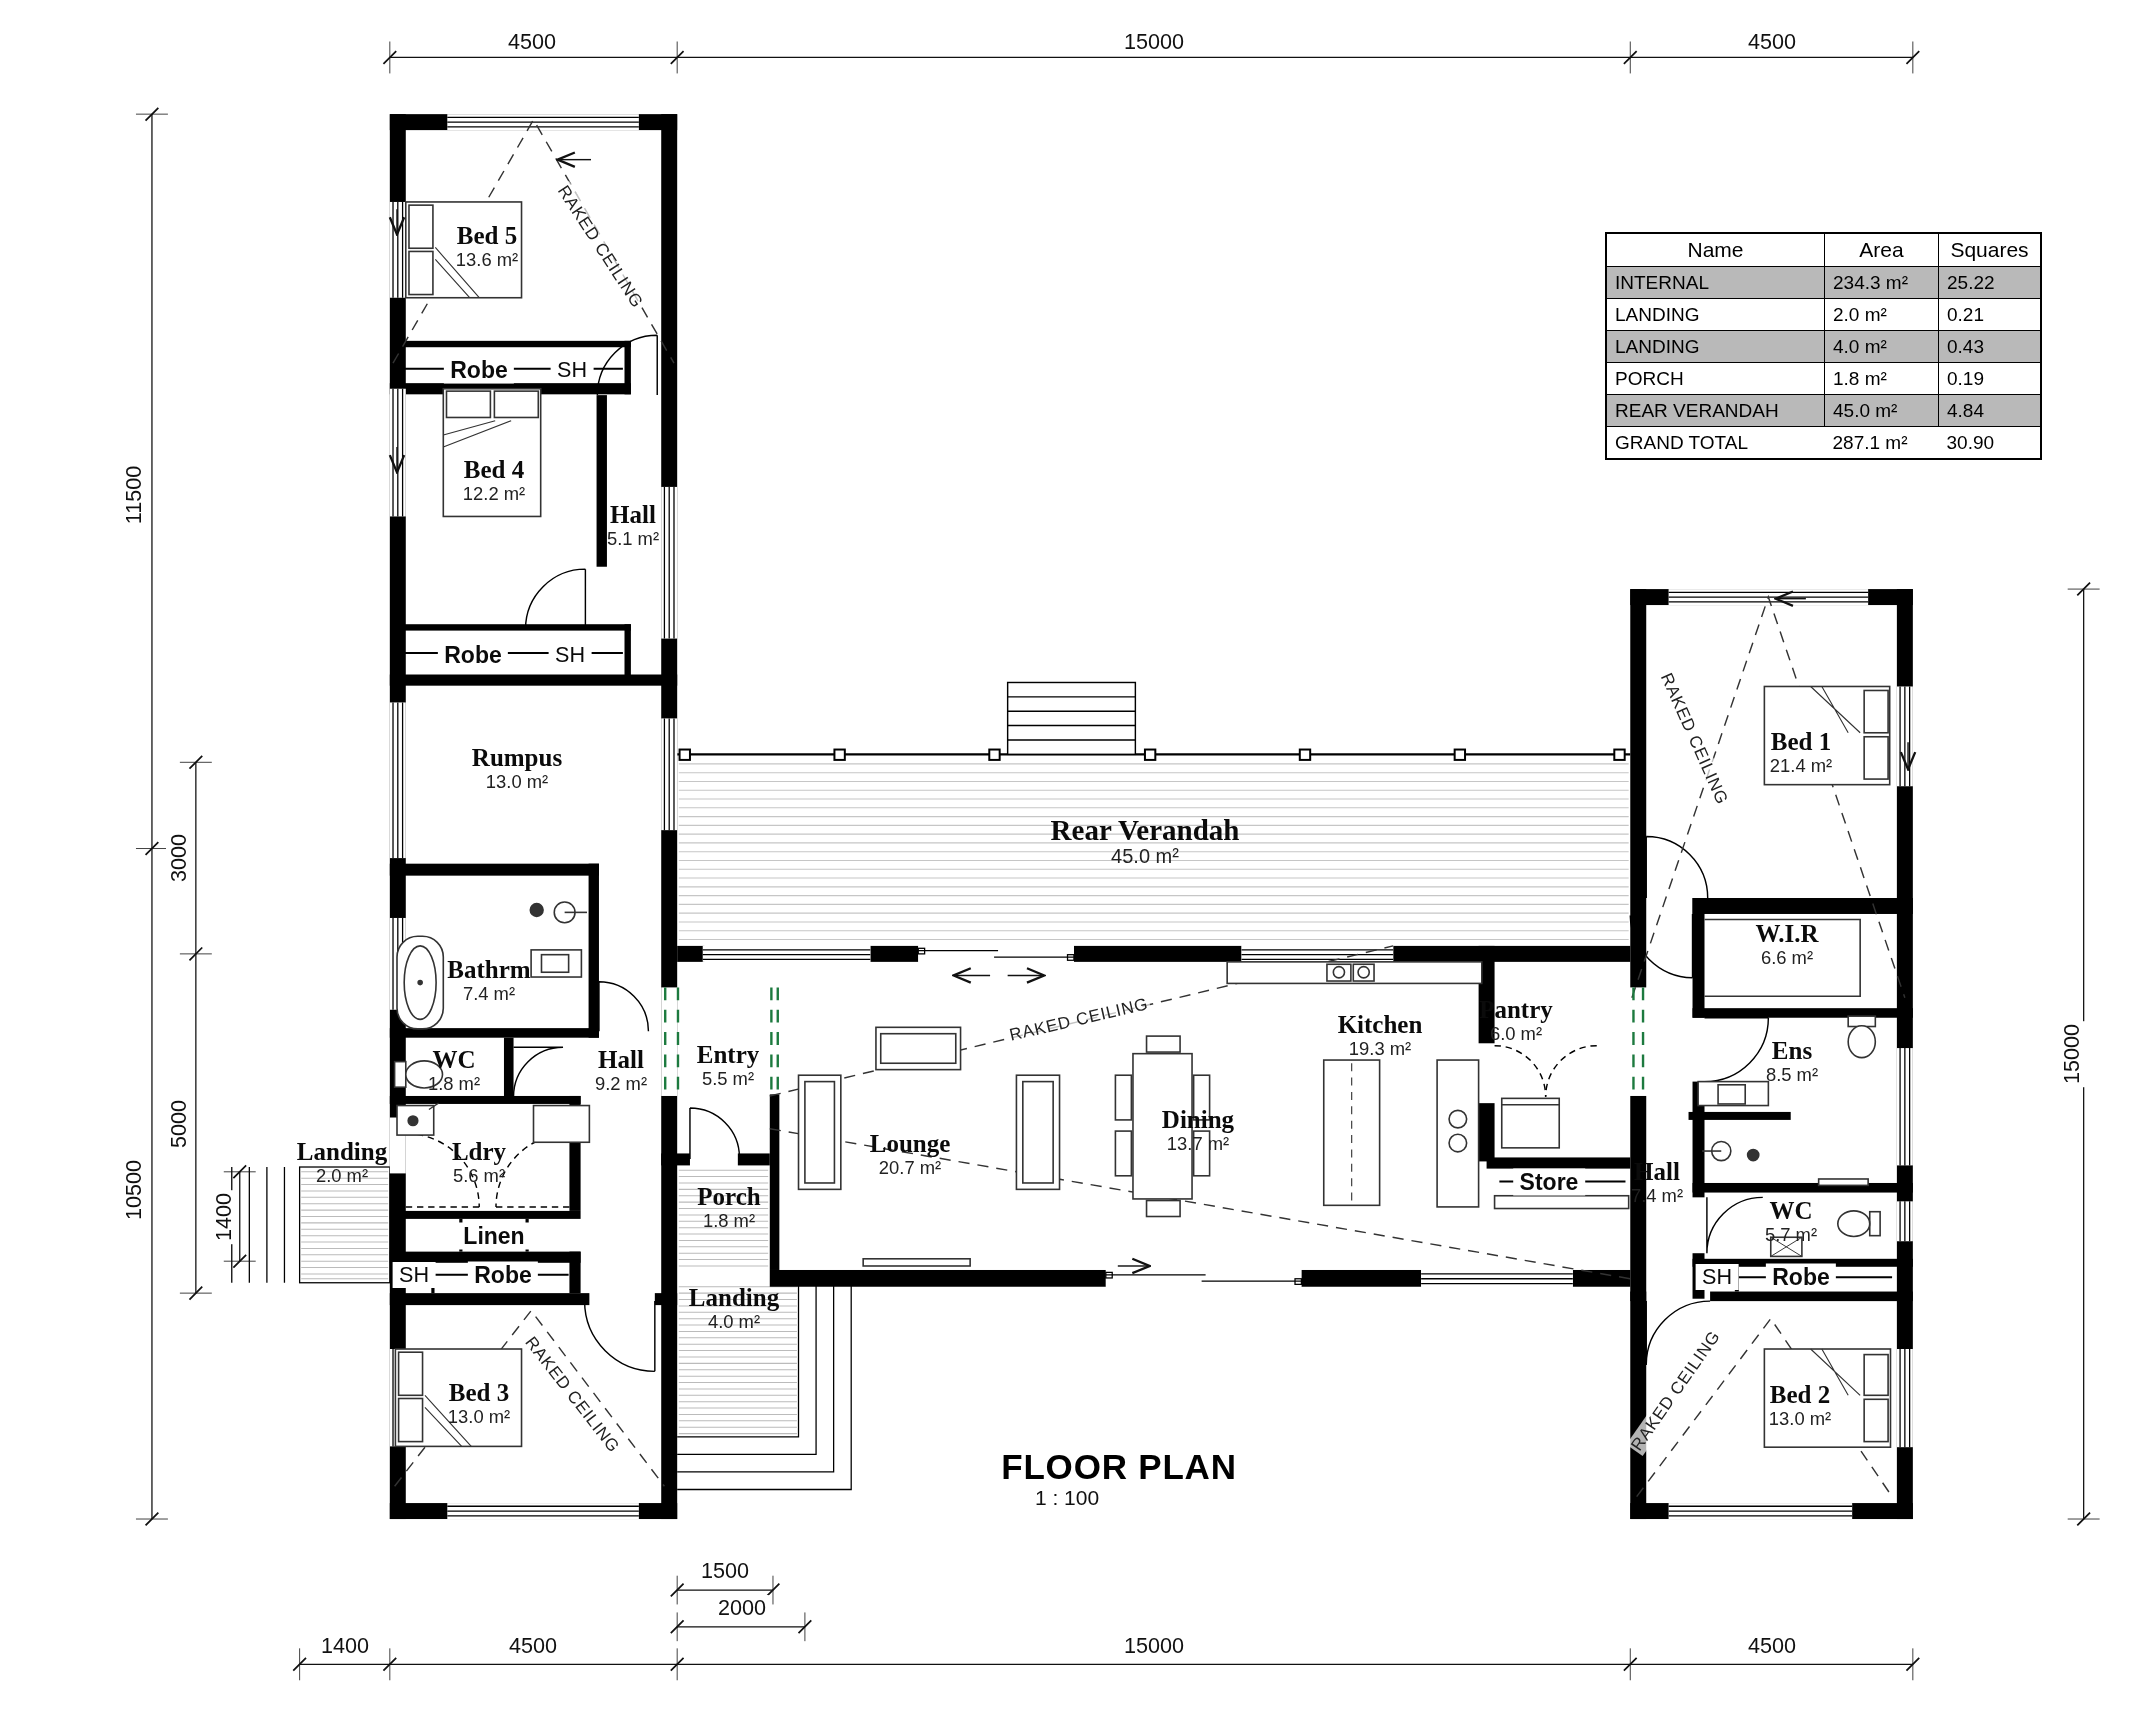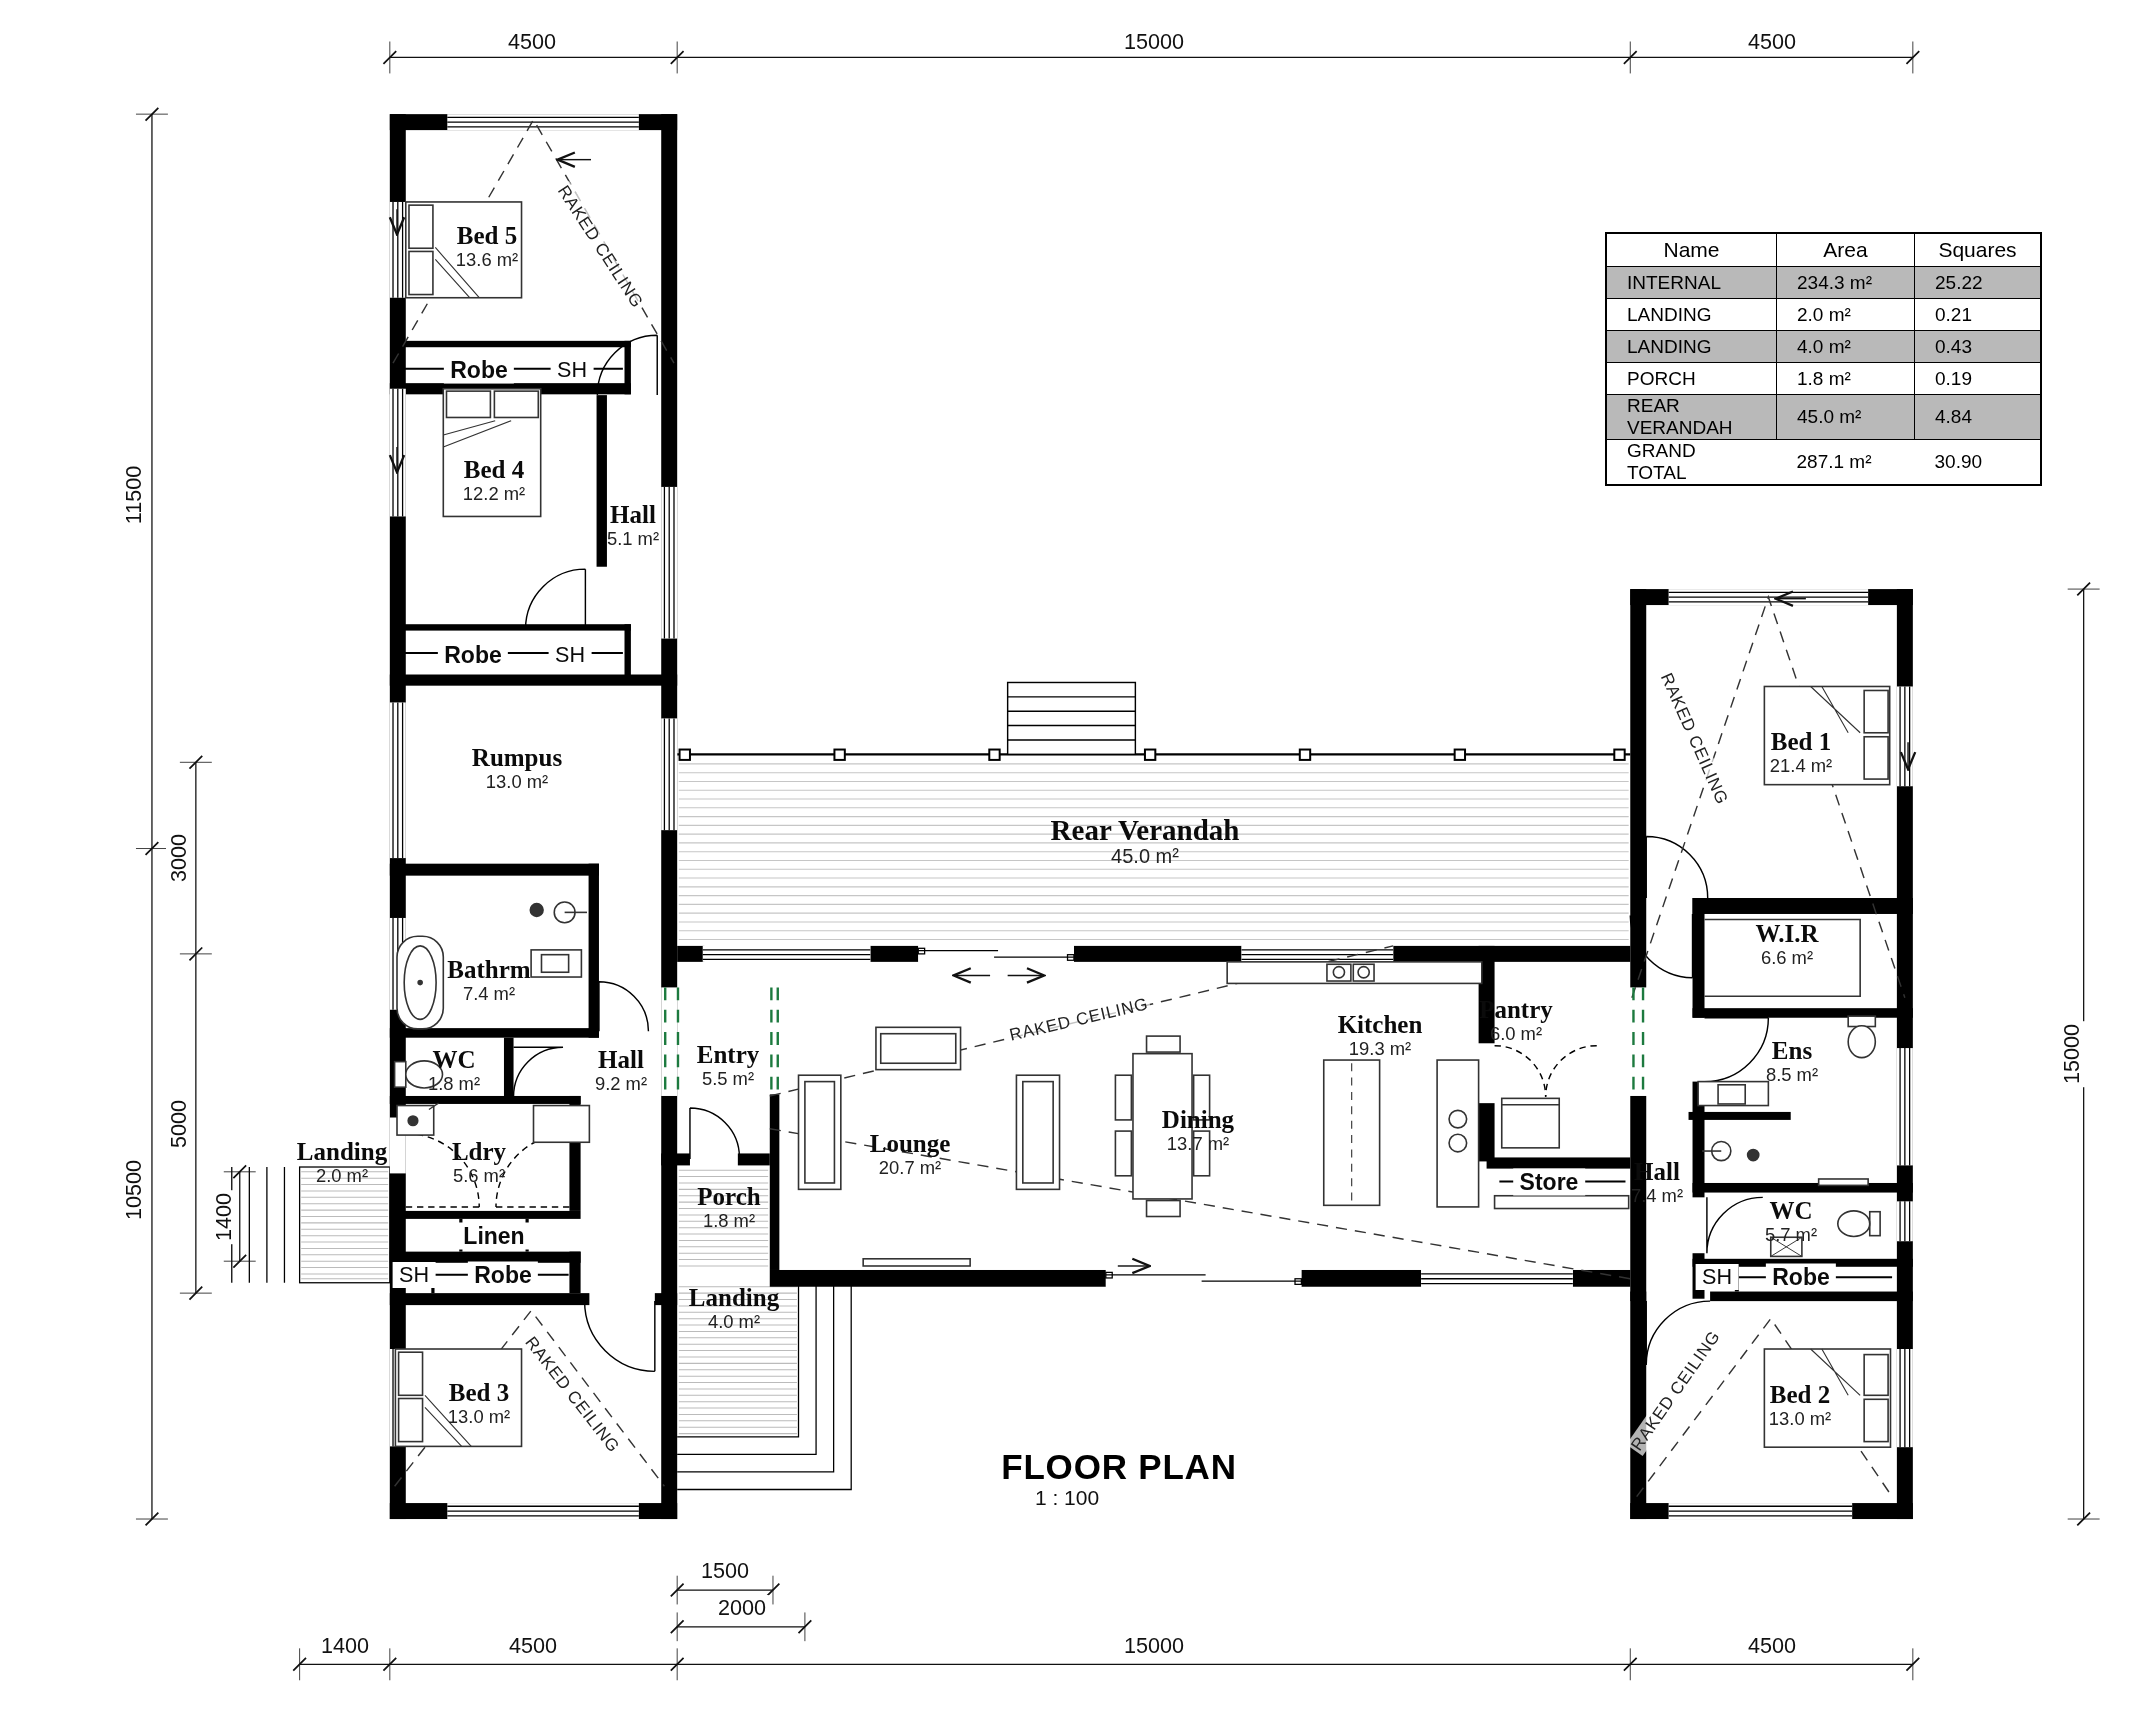--- a/index.html
+++ b/index.html
@@ -22,21 +22,21 @@
   .title{position:absolute;transform:translate(-50%,-50%);font-weight:bold;font-size:35px;
          letter-spacing:0.8px;white-space:nowrap;z-index:6;color:#000;}
   .subtitle{position:absolute;transform:translate(-50%,-50%);font-size:21px;z-index:6;color:#111;}
   
   #area-table{position:absolute;left:1605px;top:232px;width:437px;border:2.4px solid #000;
               border-collapse:collapse;background:#fff;z-index:8;font-size:18.4px;}
   #area-table th.tbl-title{height:73px;font-size:21.6px;font-weight:bold;letter-spacing:0.4px;
               border-bottom:1.6px solid #000;text-align:center;}
   #area-table th.col{border:1.6px solid #000;border-top:none;font-weight:normal;font-size:21px;
               height:30px;text-align:center;}
-  #area-table td{border:1.6px solid #000;height:31px;padding:0 20px;font-size:19px;}
+  #area-table td{border:1.6px solid #000;height:31px;padding:0 8px;font-size:19px;}
   #area-table tr.shaded td{background:#b9b9b9;}
   #area-table tr.total td{border-left:none;border-right:none;}
   #area-table td.c2{width:97px;} #area-table td.c3{width:85px;margin-top:32px;}
 </style>
 </head>
 <body>
 
 <div id="plan">
 
   <svg width="2151" height="1713" viewBox="0 0 2694 2146">

